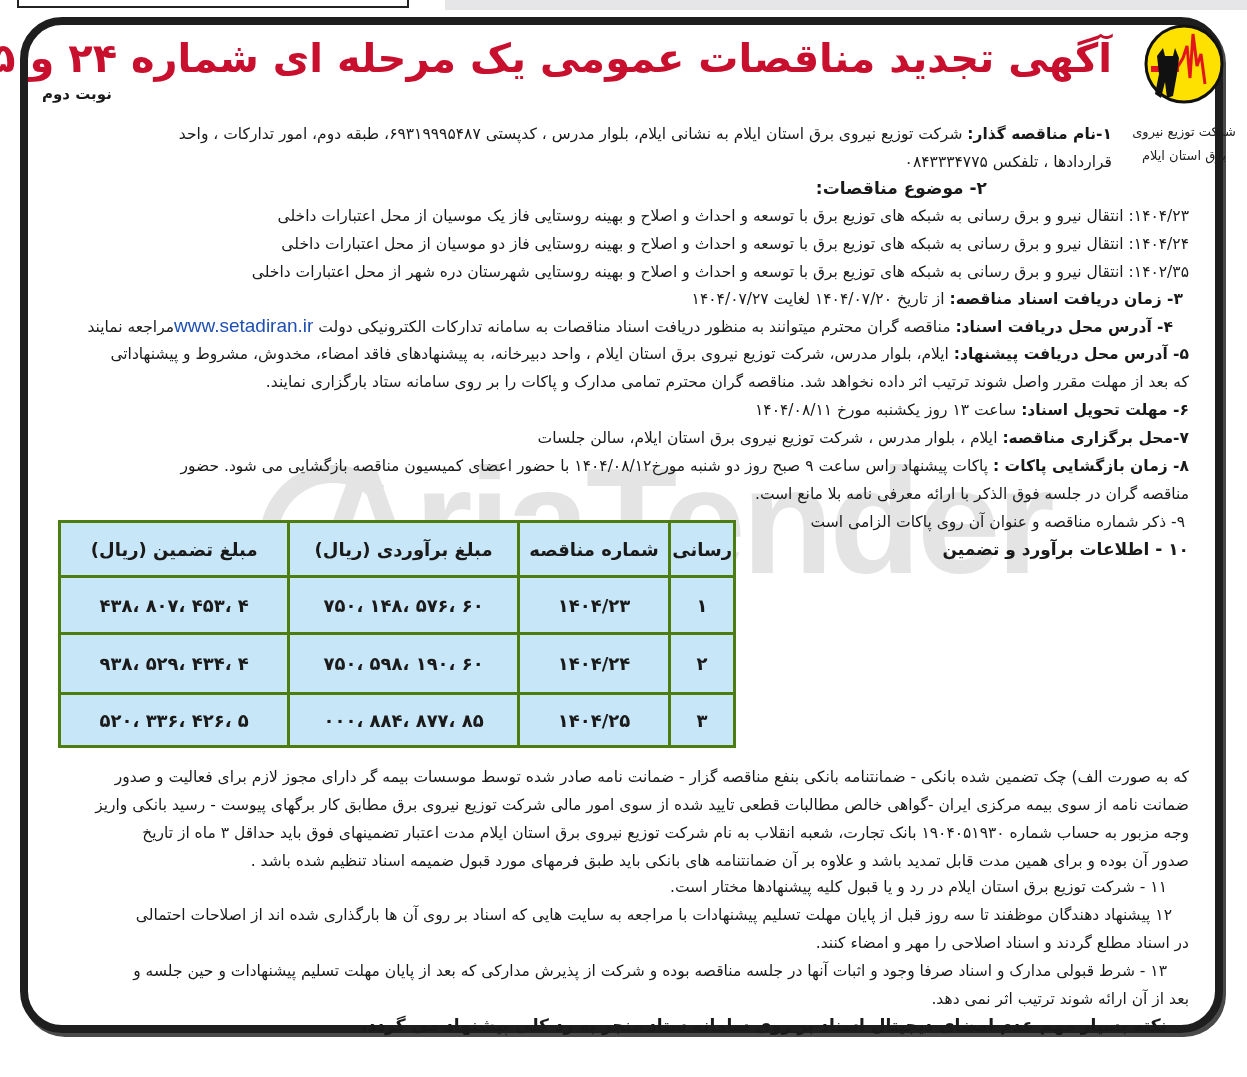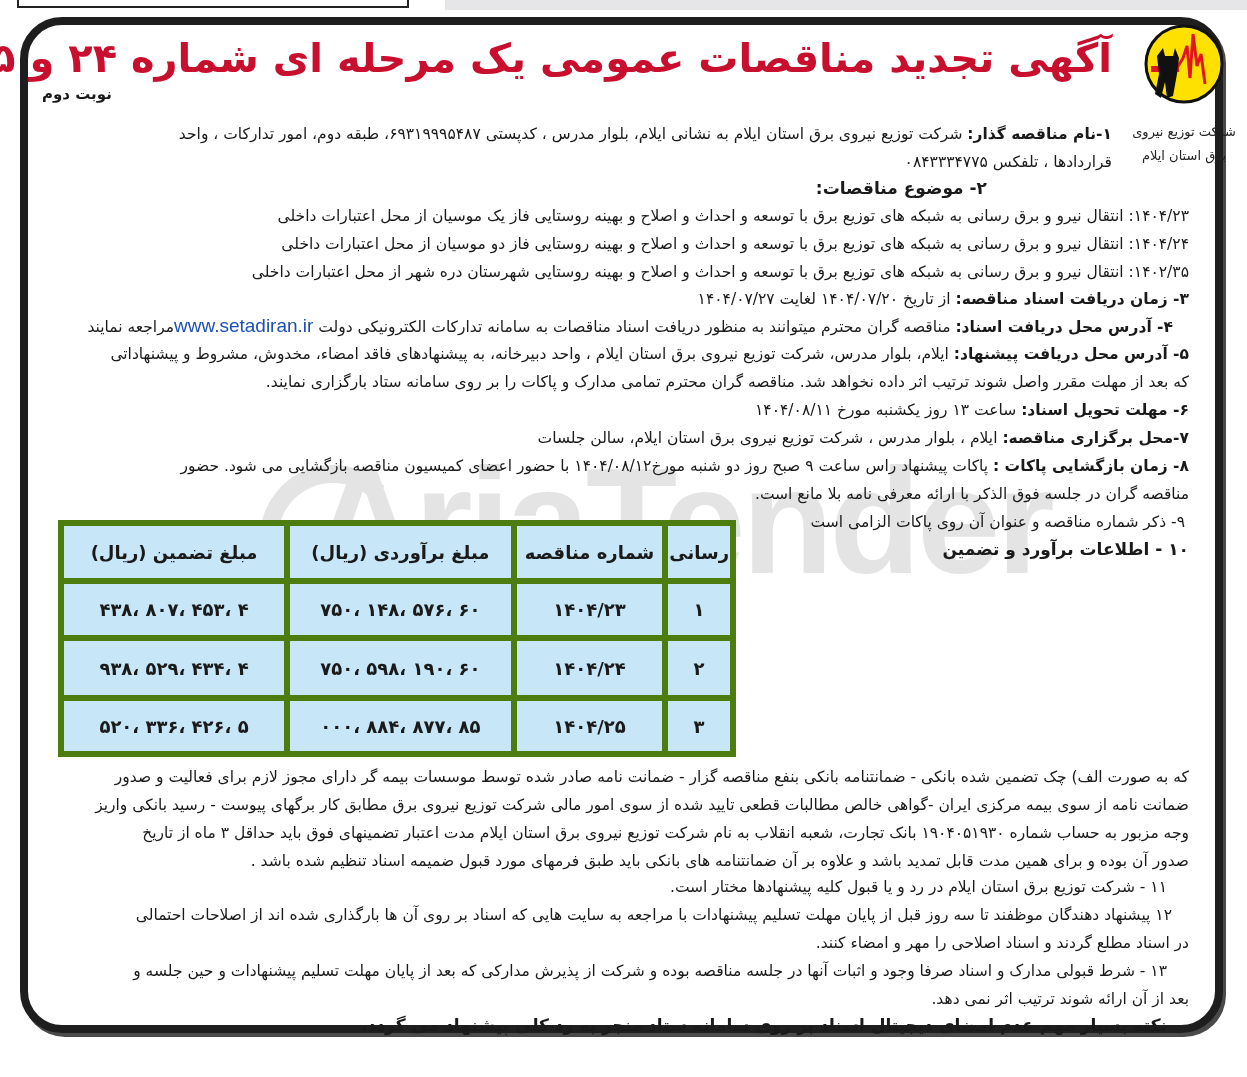--- a/index.html
+++ b/index.html
@@ -64,21 +64,21 @@
   .para b { font-weight:bold; }
   .link { color:#1d4fb3; font-family:"Liberation Sans", sans-serif; font-size:19px; direction:ltr; unicode-bidi:embed; }
   .bold-line { font-weight:bold; font-size:17px; }
 
   
   .ttable {
     position:absolute; left:58px; top:520px; width:678px; border-collapse:collapse;
     background:#c7e6f7; direction:rtl;
   }
   .ttable td, .ttable th {
-    border:6px solid #4d7c0f; text-align:center; font-size:18px; color:#1a1a1a;
+    border:3px solid #4d7c0f; text-align:center; font-size:18px; color:#1a1a1a;
   }
   .ttable th { height:50px; font-weight:bold; font-size:18px; }
   .ttable td { height:48px; font-weight:bold; }
   .ttable .c-row { width:58px; }
   .ttable .c-num { width:148px; }
   .ttable .c-est { width:228px; }
   .ttable .c-guar { width:228px; }
 </style>
 </head>
 <body>
@@ -110,21 +110,21 @@
 <div class="para" style="right:135px; top:120px; left:36px; white-space:nowrap;">
   <b>۱-نام مناقصه گذار:</b><span> شرکت توزیع نیروی برق استان ایلام به نشانی ایلام، بلوار مدرس ، کدپستی ۶۹۳۱۹۹۹۵۴۸۷، طبقه دوم، امور تدارکات ، واحد</span>
 </div>
 <div class="para" style="right:135px; top:148px;text-align:center;">قراردادها ، تلفکس ۰۸۴۳۳۳۴۷۷۵</div>
 
 <div class="para" style="right:260px; top:174px; font-size:17px;"><b>۲- موضوع مناقصات:</b></div>
 <div class="para" style="right:58px; top:202px; white-space:nowrap;margin-left:15px;">۱۴۰۴/۲۳: انتقال نیرو و برق رسانی به شبکه های توزیع برق با توسعه و احداث و اصلاح و بهینه روستایی فاز یک موسیان از محل اعتبارات داخلی</div>
 <div class="para" style="right:58px; top:230px; white-space:nowrap;">۱۴۰۴/۲۴: انتقال نیرو و برق رسانی به شبکه های توزیع برق با توسعه و احداث و اصلاح و بهینه روستایی فاز دو موسیان از محل اعتبارات داخلی</div>
 <div class="para" style="right:58px; top:258px; white-space:nowrap;">۱۴۰۲/۳۵: انتقال نیرو و برق رسانی به شبکه های توزیع برق با توسعه و احداث و اصلاح و بهینه روستایی شهرستان دره شهر از محل اعتبارات داخلی</div>
 
-<div class="para" style="right:58px; top:285px; white-space:nowrap;text-align:center;">
+<div class="para" style="right:64px; top:285px; white-space:nowrap;text-align:center;">
   <b>۳- زمان دریافت اسناد مناقصه:</b><span> از تاریخ ۱۴۰۴/۰۷/۲۰ لغایت ۱۴۰۴/۰۷/۲۷</span>
 </div>
 
 <div class="para" style="right:74px; top:312px; white-space:nowrap;">
   <b>۴- آدرس محل دریافت اسناد:</b><span> مناقصه گران محترم میتوانند به منظور دریافت اسناد مناقصات به سامانه تدارکات الکترونیکی دولت </span><span class="link">www.setadiran.ir</span><span>مراجعه نمایند</span>
 </div>
 
 <div class="para" style="right:58px; top:340px; white-space:nowrap;">
   <b>۵- آدرس محل دریافت پیشنهاد:</b><span> ایلام، بلوار مدرس، شرکت توزیع نیروی برق استان ایلام ، واحد دبیرخانه، به پیشنهادهای فاقد امضاء، مخدوش، مشروط و پیشنهاداتی</span>
 </div>

